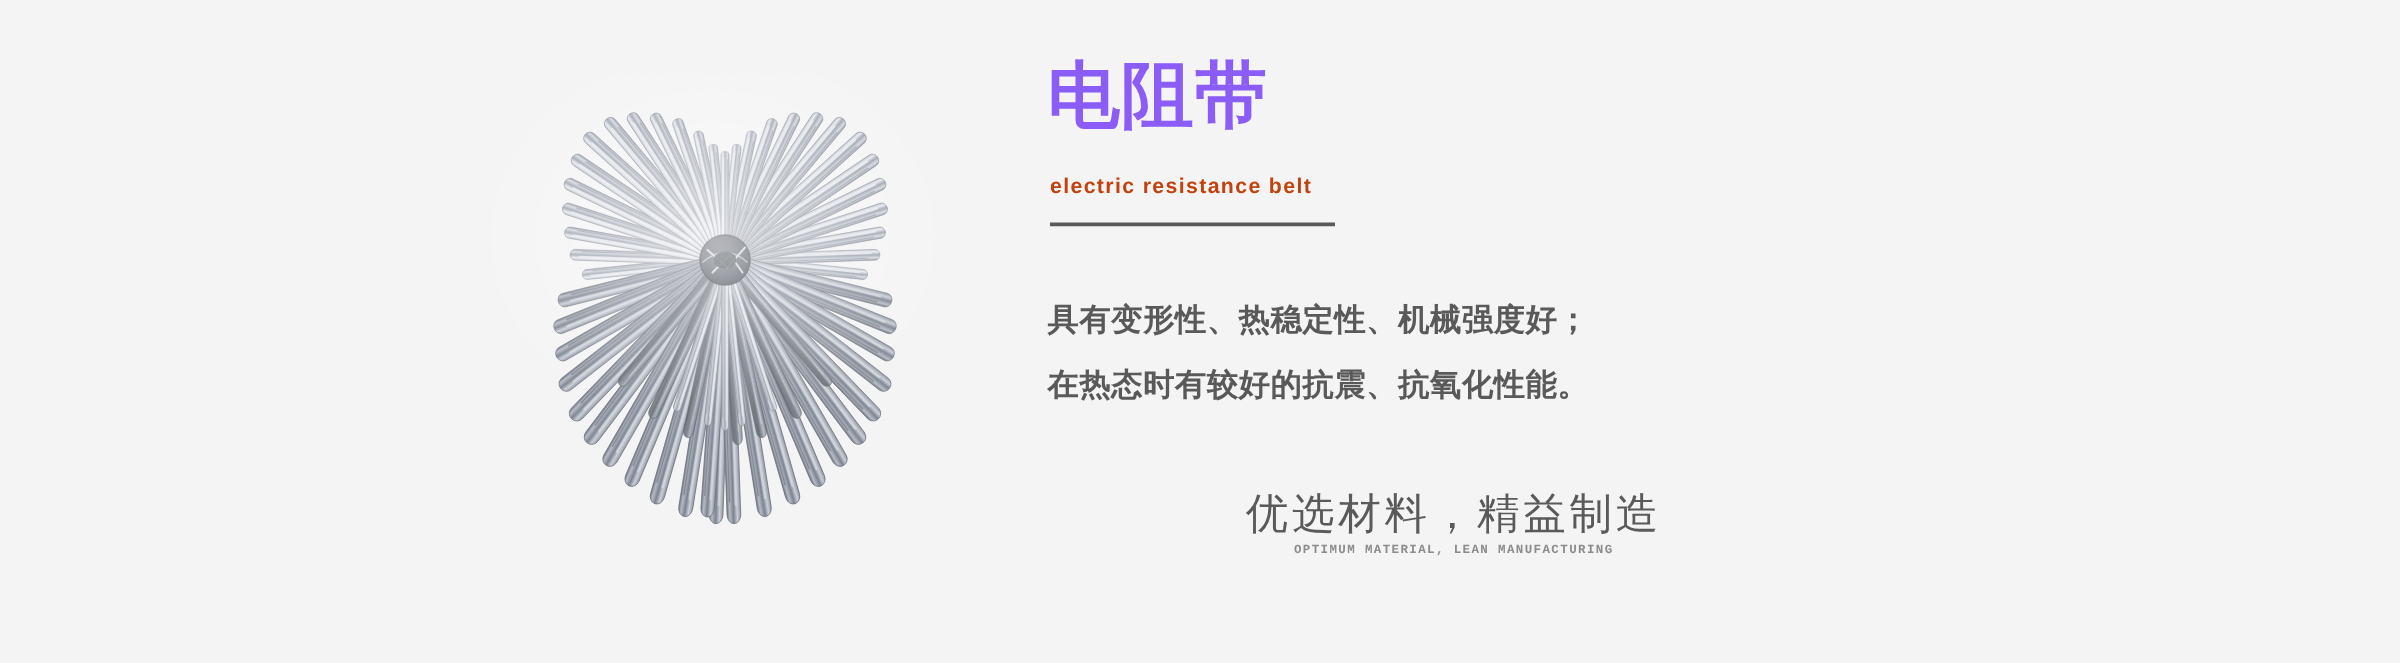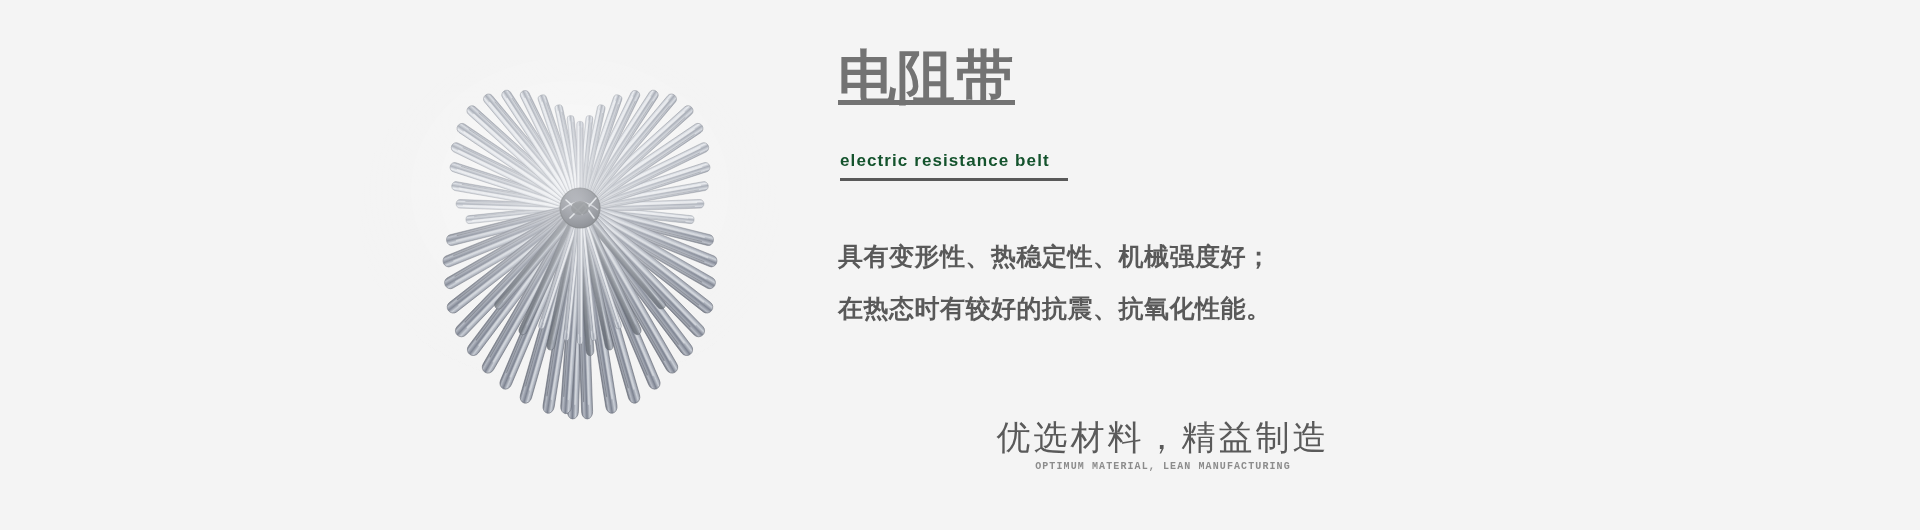--- a/index.html
+++ b/index.html
@@ -47,34 +47,33 @@
     height: 530px;
   }
 
   .title-cn {
     position: absolute;
     left: 0;
     top: 48px;
     font-size: 58px;
     line-height: 1;
     font-weight: 700;
-    color: #737373;
+    color: #8b5cf6;
     letter-spacing: 1px;
     white-space: nowrap;
-    text-decoration: underline;
   }
 
   .title-en {
     position: absolute;
     left: 2px;
-    top: 152px;
+    top: 140px;
     font-size: 17px;
     line-height: 1;
     font-weight: 700;
-    color: #14532d;
+    color: #c2410c;
     letter-spacing: 1.1px;
     white-space: nowrap;
   }
 
   .divider {
     position: absolute;
     left: 2px;
     top: 178px;
     width: 228px;
     height: 3px;
@@ -93,21 +92,21 @@
     font-weight: 700;
     color: #595959;
     letter-spacing: 0.5px;
     white-space: nowrap;
   }
 
   
   .tagline {
     position: absolute;
     left: 115px;
-    top: 416px;
+    top: 390px;
     width: 420px;
     text-align: center;
   }
   .tagline-cn {
     font-size: 34px;
     line-height: 42px;
     font-weight: 400;
     color: #5a5a5a;
     letter-spacing: 3px;
     white-space: nowrap;

